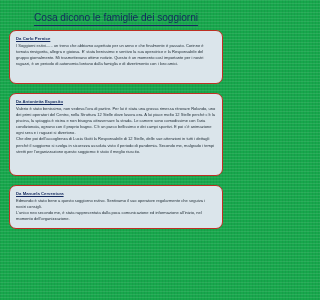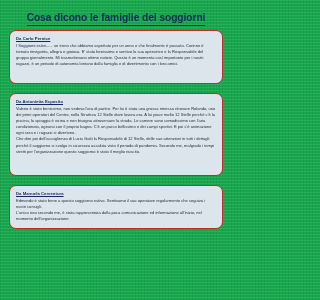--- a/index.html
+++ b/index.html
@@ -31,21 +31,21 @@
     width: 100%;
     text-align: center;
     padding-top: 7px;
     padding-bottom: 4px;
   }
 
   .page-title {
     display: inline-block;
     font-family: "Liberation Sans", sans-serif;
     font-size: 10.2px;
-    font-weight: bold;
+    font-weight: normal;
     color: #13295e;
     letter-spacing: -0.05px;
     border-bottom: 1.1px solid #13295e;
     padding-bottom: 0.5px;
     line-height: 12px;
     white-space: nowrap;
   }
 
   .cards {
     padding: 0 9px;

